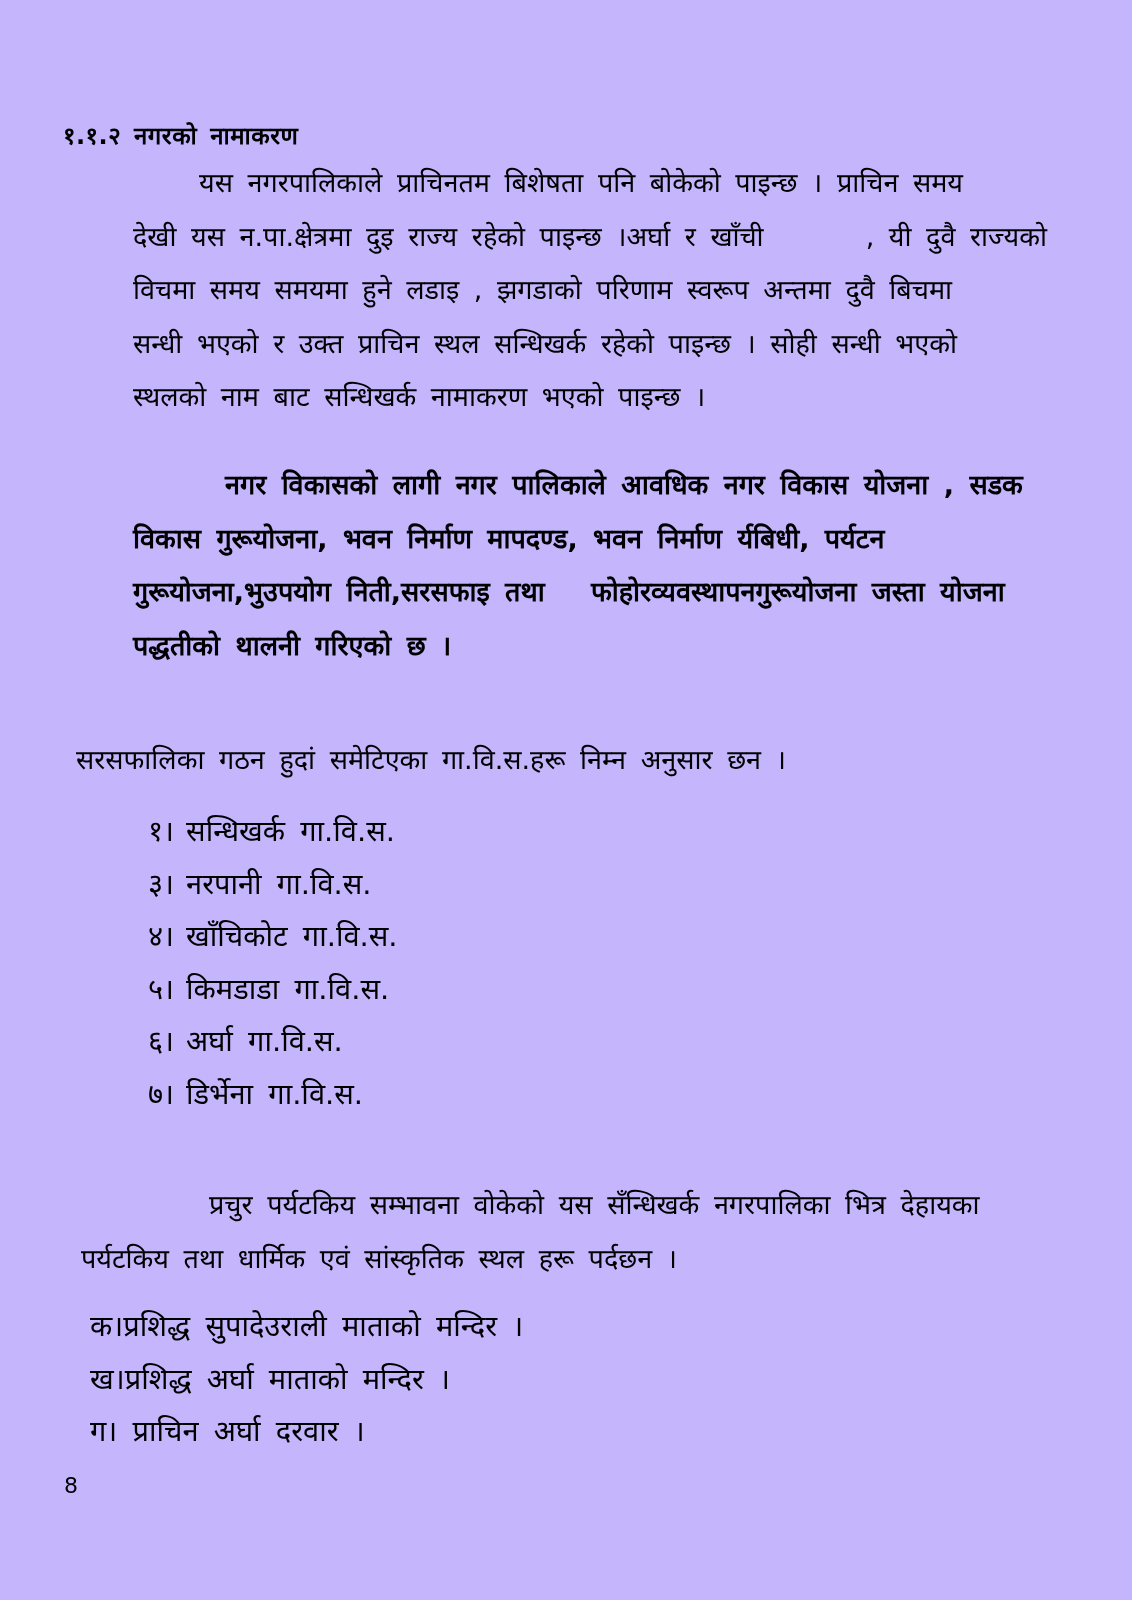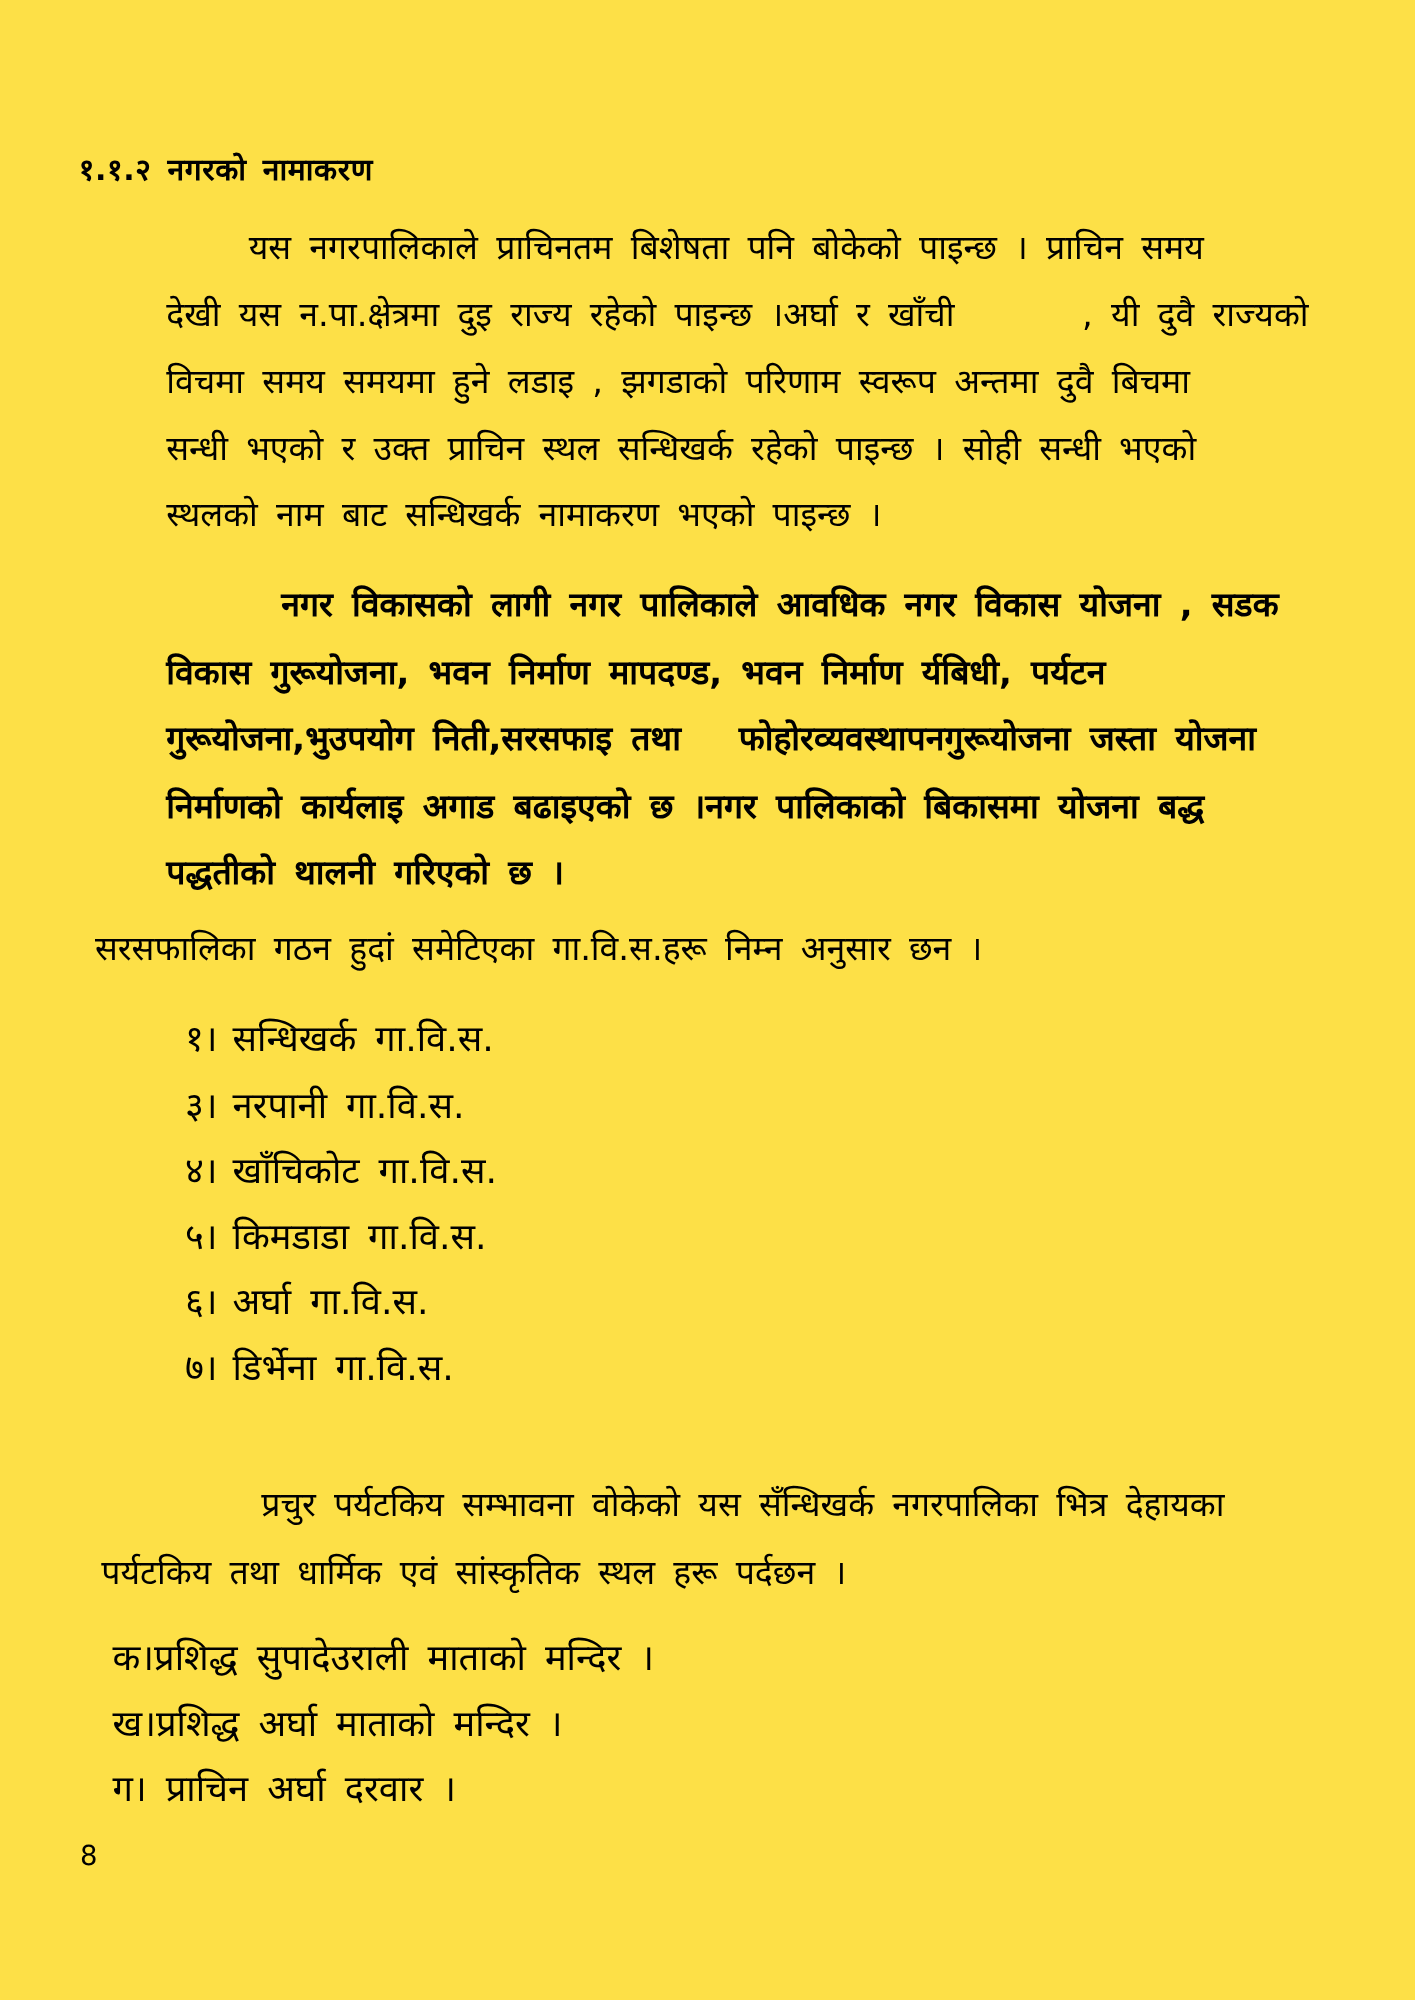--- a/index.html
+++ b/index.html
@@ -8,40 +8,40 @@
     width: 1132px;
     height: 1600px;
     position: relative;
     font-family: "DejaVu Sans", "Liberation Sans", sans-serif;
     color: #000000;
     overflow: hidden;
   }
   .doc-page {
     position: absolute;
     inset: 0;
-    background: #fde047;
+    background: #c4b5fd;
   }
   .heading {
     position: absolute;
     left: 63px;
     top: 118px;
     font-size: 24px;
     font-weight: 700;
     letter-spacing: 0.5px;
     word-spacing: 4px;
   }
   .para {
     position: absolute;
     font-size: 27px;
     line-height: 53.5px;
     word-spacing: 6px;
     white-space: nowrap;
   }
   .para .line { display: block; }
-  .p-naming  { left: 133px; top: 172px; width: 900px; }
+  .p-naming  { left: 133px; top: 156px; width: 900px; }
   .p-naming  .line.first { text-indent: 66px; }
   .p-dev     { left: 133px; top: 458px; width: 910px; font-weight: bold; }
   .p-dev     .line.first { text-indent: 92px; }
   .p-intro   { left: 76px;  top: 733px; width: 1010px; }
   .p-tourism { left: 57px;  top: 1178px; width: 960px; margin-left: 24px; }
   .p-tourism .line.first { text-indent: 128px; }
   .doc-list {
     position: absolute;
     font-size: 29px;
     line-height: 52.6px;
@@ -72,21 +72,20 @@
     <span class="line">देखी यस न.पा.क्षेत्रमा दुइ राज्य रहेको पाइन्छ ।अर्घा र खाँची &nbsp;&nbsp;&nbsp;&nbsp;&nbsp; , यी दुवै राज्यको</span>
     <span class="line">विचमा समय समयमा हुने लडाइ , झगडाको परिणाम स्वरूप अन्तमा दुवै बिचमा</span>
     <span class="line">सन्धी भएको र उक्त प्राचिन स्थल सन्धिखर्क रहेको पाइन्छ । सोही सन्धी भएको</span>
     <span class="line">स्थलको नाम बाट सन्धिखर्क नामाकरण भएको पाइन्छ ।</span>
   </div>
 
   <div class="para p-dev">
     <span class="line first">नगर विकासको लागी नगर पालिकाले आवधिक नगर विकास योजना , सडक</span>
     <span class="line">विकास गुरूयोजना, भवन निर्माण मापदण्ड, भवन निर्माण र्यबिधी, पर्यटन</span>
     <span class="line">गुरूयोजना,भुउपयोग निती,सरसफाइ तथा &nbsp;&nbsp;फोहोरव्यवस्थापनगुरूयोजना जस्ता योजना</span>
-    <span class="line">निर्माणको कार्यलाइ अगाड बढाइएको छ ।नगर पालिकाको बिकासमा योजना बद्ध</span>
     <span class="line">पद्धतीको थालनी गरिएको छ ।</span>
   </div>
 
   <div class="para p-intro">
     <span class="line">सरसफालिका गठन हुदां समेटिएका गा.वि.स.हरू निम्न अनुसार छन ।</span>
   </div>
 
   <ul class="doc-list vdc-list">
     <li><span class="marker">१।</span><span>सन्धिखर्क गा.वि.स.</span></li>
     <li><span class="marker">३।</span><span>नरपानी गा.वि.स.</span></li>

